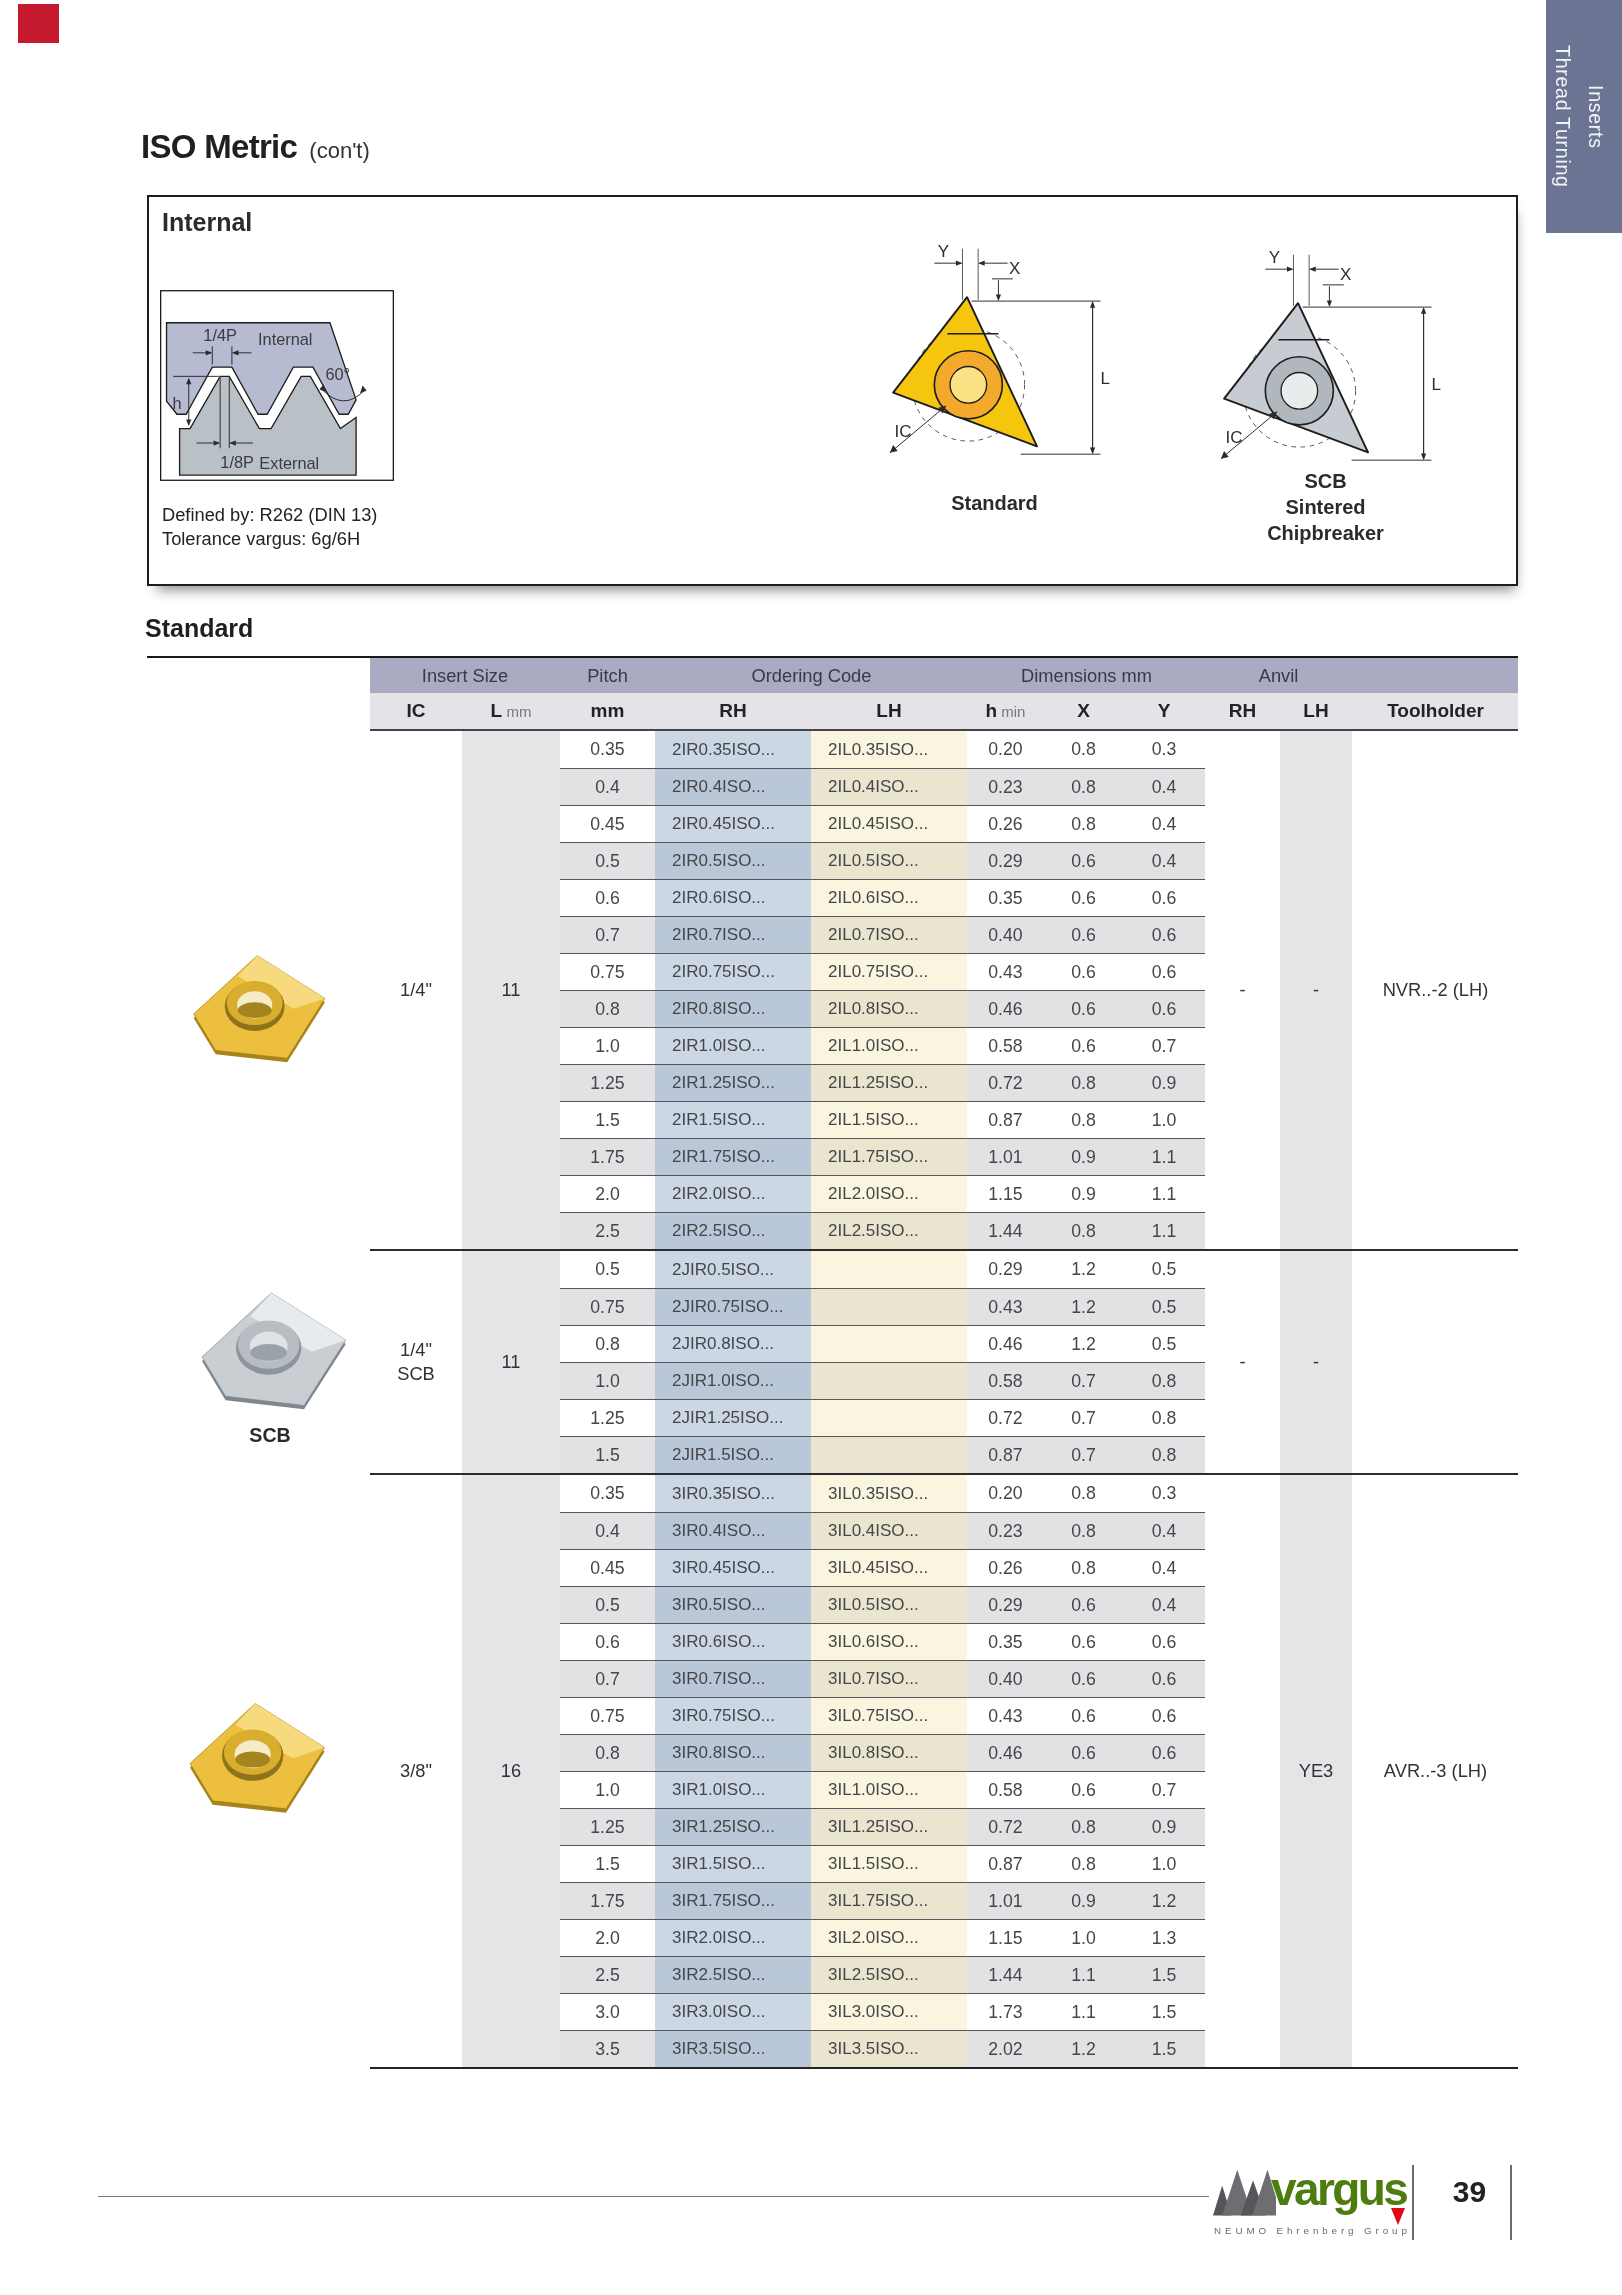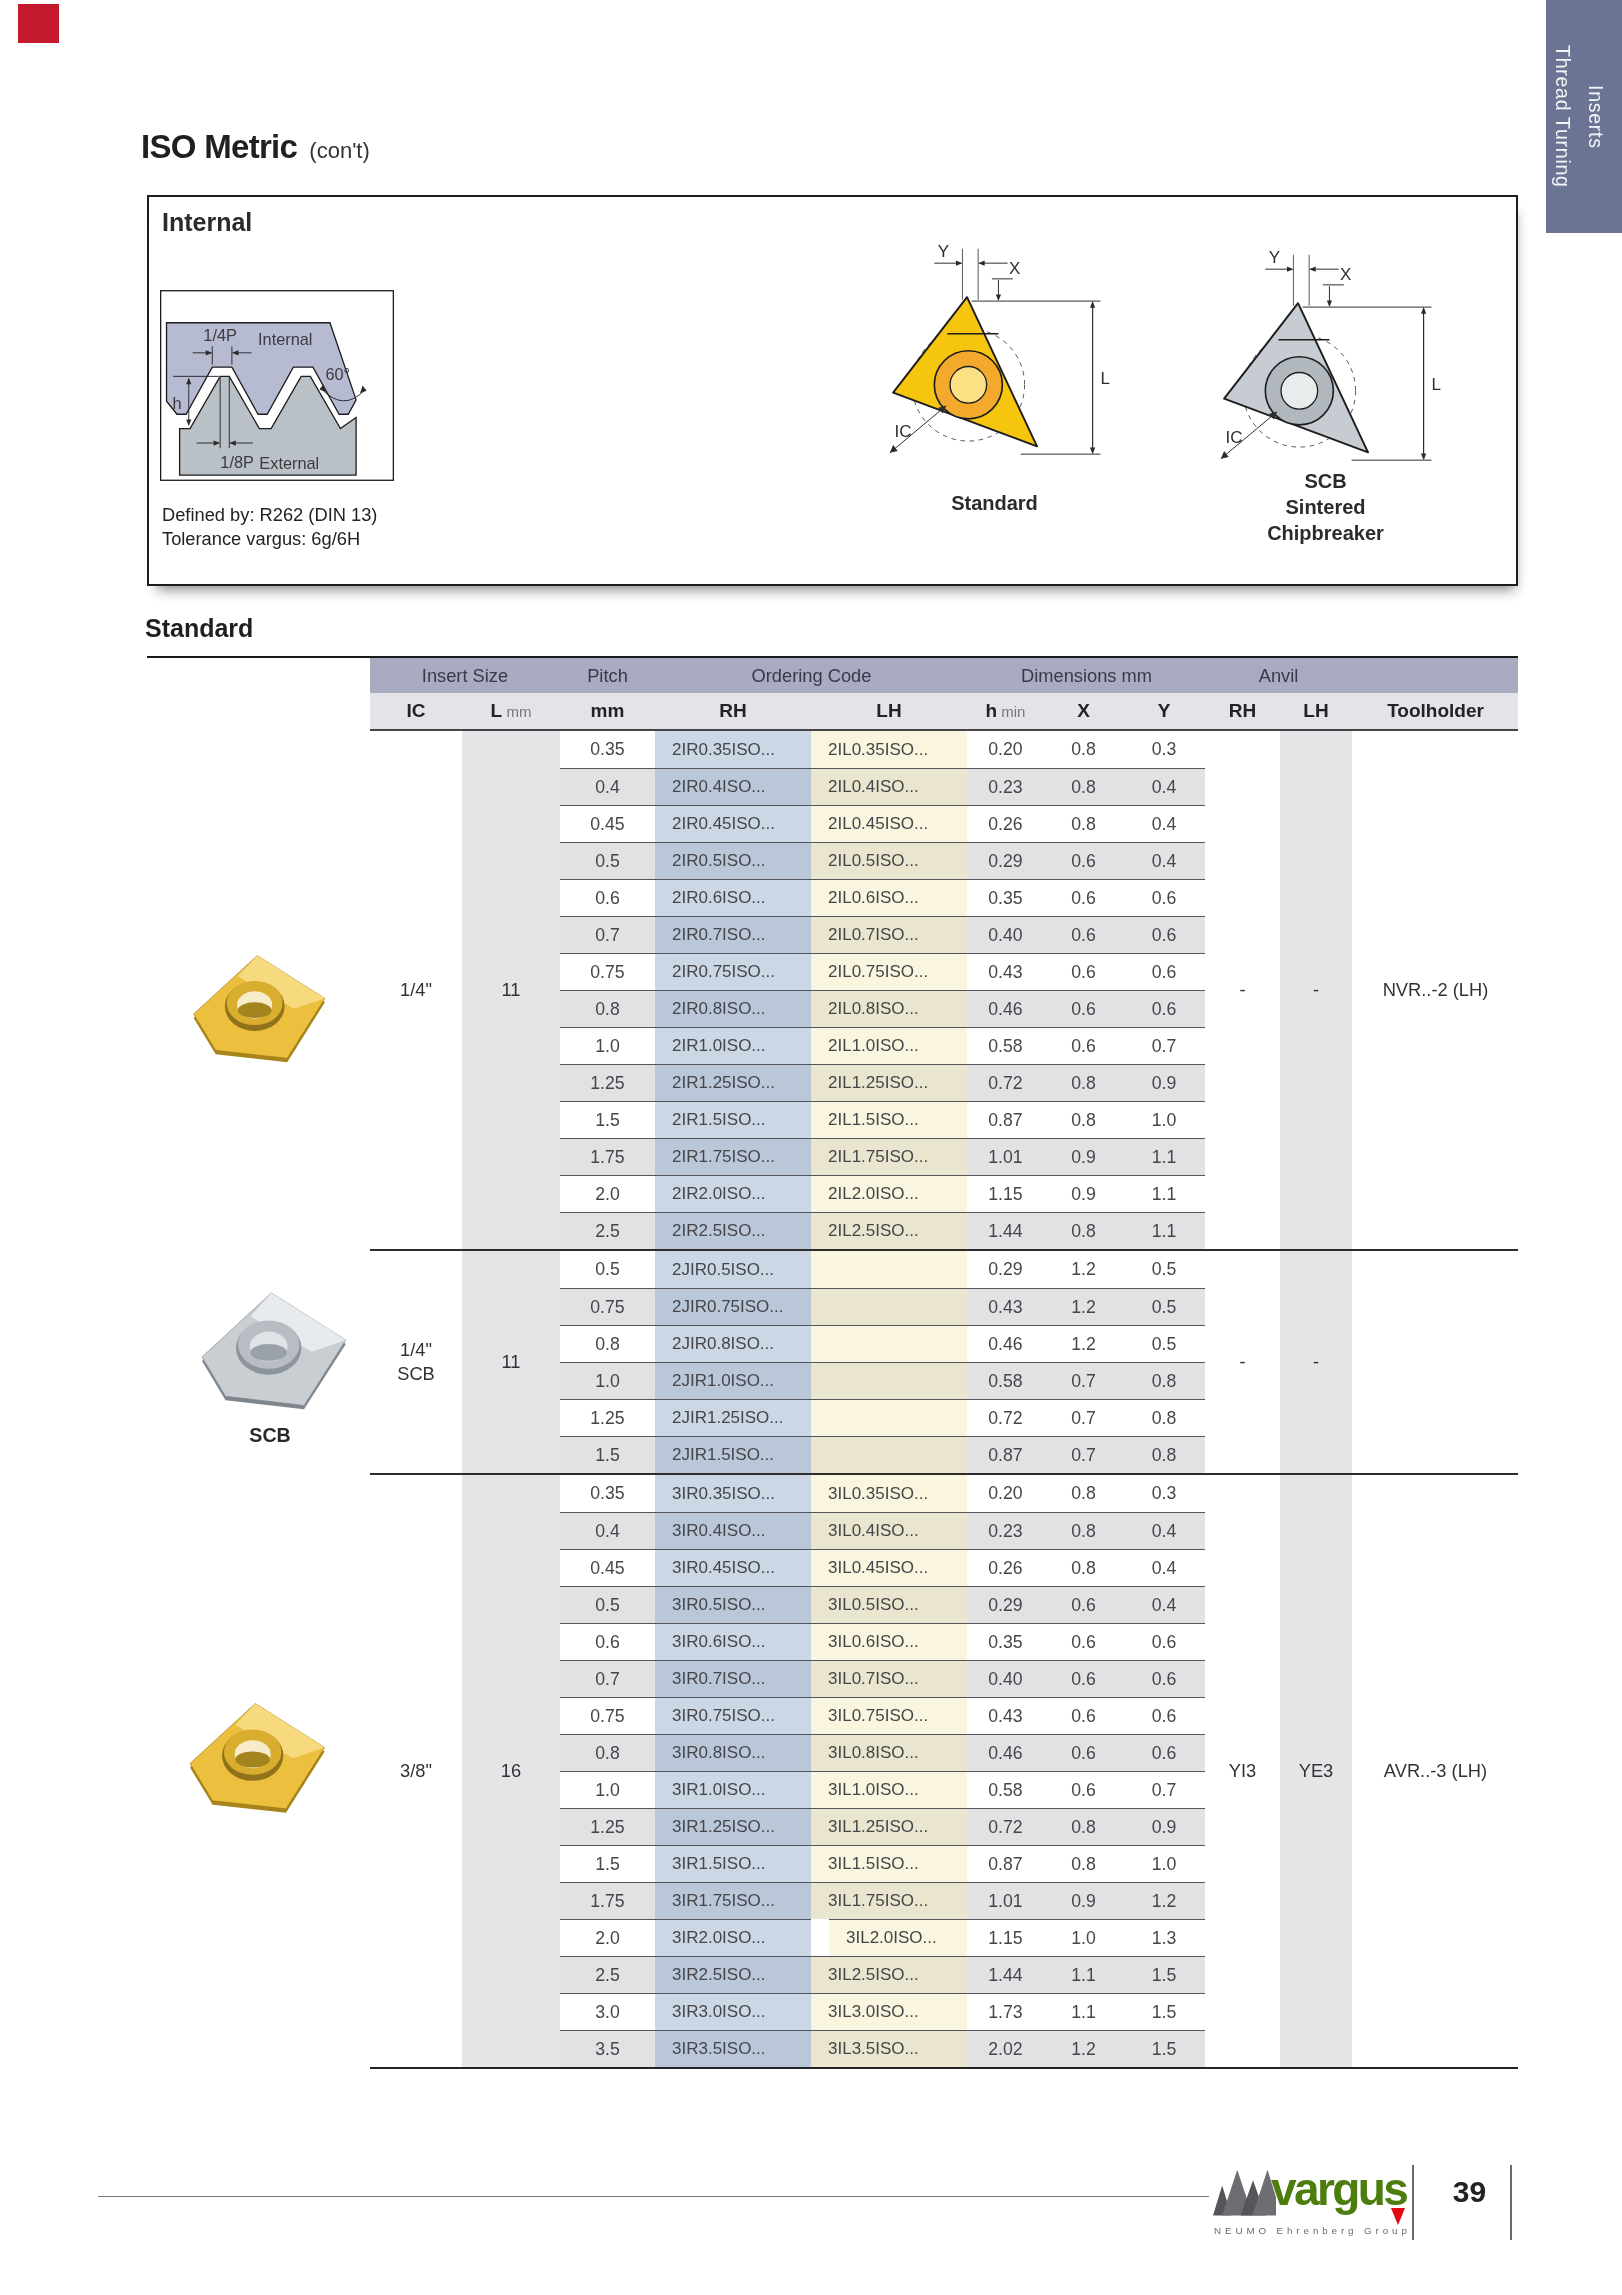--- a/index.html
+++ b/index.html
@@ -468,21 +468,21 @@
       <div class="cell rt" style="grid-area: 11 / 7;">0.8</div>
       <div class="cell rt" style="grid-area: 11 / 8;">1.0</div>
       <div class="cell stripe rt" style="grid-area: 12 / 3;">1.75</div>
       <div class="cell code rh-col stripe rt" style="grid-area: 12 / 4;">3IR1.75ISO...</div>
       <div class="cell code lh-col stripe rt" style="grid-area: 12 / 5;">3IL1.75ISO...</div>
       <div class="cell stripe rt" style="grid-area: 12 / 6;">1.01</div>
       <div class="cell stripe rt" style="grid-area: 12 / 7;">0.9</div>
       <div class="cell stripe rt" style="grid-area: 12 / 8;">1.2</div>
       <div class="cell rt" style="grid-area: 13 / 3;">2.0</div>
       <div class="cell code rh-col rt" style="grid-area: 13 / 4;">3IR2.0ISO...</div>
-      <div class="cell code lh-col rt" style="grid-area: 13 / 5; margin-left: 18px;">3IL2.0ISO...</div>
+      <div class="cell code lh-col rt" style="grid-area: 13 / 5;">3IL2.0ISO...</div>
       <div class="cell rt" style="grid-area: 13 / 6;">1.15</div>
       <div class="cell rt" style="grid-area: 13 / 7;">1.0</div>
       <div class="cell rt" style="grid-area: 13 / 8;">1.3</div>
       <div class="cell stripe rt" style="grid-area: 14 / 3;">2.5</div>
       <div class="cell code rh-col stripe rt" style="grid-area: 14 / 4;">3IR2.5ISO...</div>
       <div class="cell code lh-col stripe rt" style="grid-area: 14 / 5;">3IL2.5ISO...</div>
       <div class="cell stripe rt" style="grid-area: 14 / 6;">1.44</div>
       <div class="cell stripe rt" style="grid-area: 14 / 7;">1.1</div>
       <div class="cell stripe rt" style="grid-area: 14 / 8;">1.5</div>
       <div class="cell rt" style="grid-area: 15 / 3;">3.0</div>
@@ -490,23 +490,20 @@
       <div class="cell code lh-col rt" style="grid-area: 15 / 5;">3IL3.0ISO...</div>
       <div class="cell rt" style="grid-area: 15 / 6;">1.73</div>
       <div class="cell rt" style="grid-area: 15 / 7;">1.1</div>
       <div class="cell rt" style="grid-area: 15 / 8;">1.5</div>
       <div class="cell stripe rt" style="grid-area: 16 / 3;">3.5</div>
       <div class="cell code rh-col stripe rt" style="grid-area: 16 / 4;">3IR3.5ISO...</div>
       <div class="cell code lh-col stripe rt" style="grid-area: 16 / 5;">3IL3.5ISO...</div>
       <div class="cell stripe rt" style="grid-area: 16 / 6;">2.02</div>
       <div class="cell stripe rt" style="grid-area: 16 / 7;">1.2</div>
       <div class="cell stripe rt" style="grid-area: 16 / 8;">1.5</div>
-      <div class="cell merged " style="grid-area: 1 / 9 / span 16;">
-        <div>YI3</div>
-      </div>
       <div class="cell merged band" style="grid-area: 1 / 10 / span 16;">
         <div>YE3</div>
       </div>
       <div class="cell merged " style="grid-area: 1 / 11 / span 16;">
         <div>AVR..-3 (LH)</div>
       </div>
     </div>
   </div>
 
 <div class="abs" id="footer-rule"></div>

